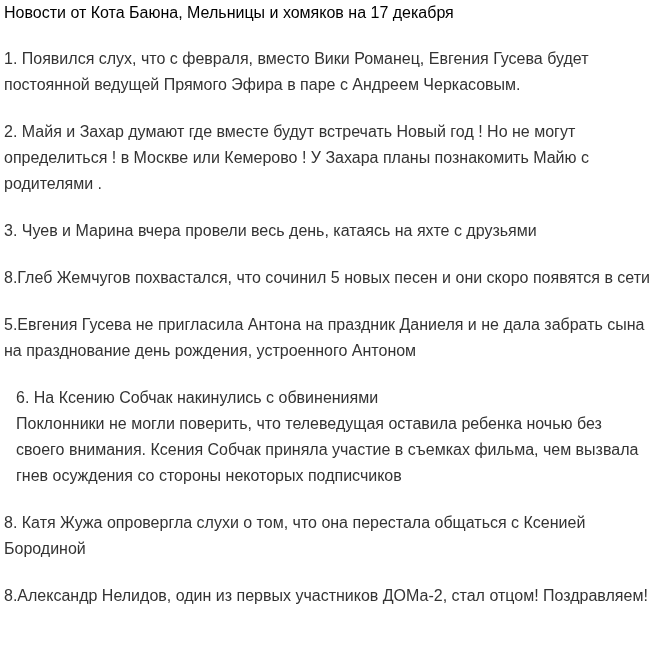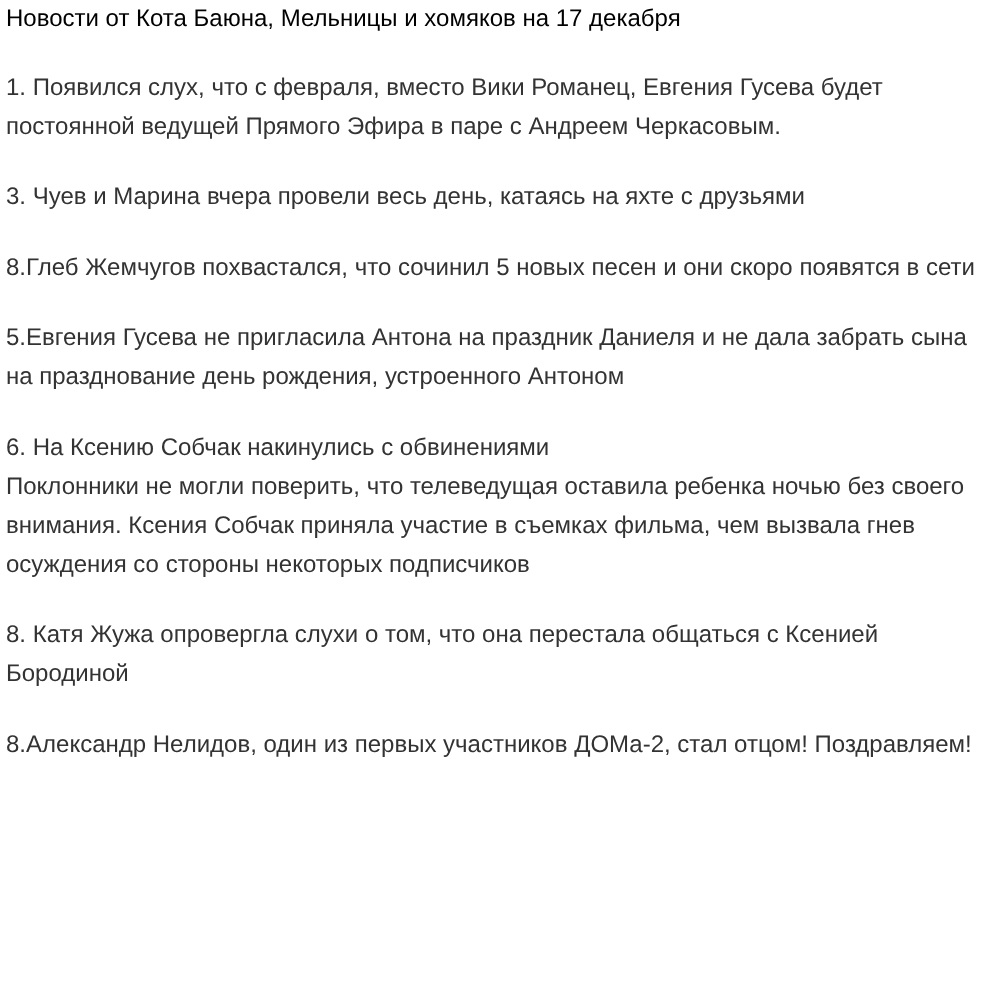--- a/index.html
+++ b/index.html
@@ -28,30 +28,32 @@
     color: #000000;
   }
   p.news-item {
     margin: 0 0 21px 0;
   }
   p.news-item:last-child {
     margin-bottom: 16px;
   }
   .line {
     display: block;
+    margin-left: 12px;
   }
 </style>
 </head>
 <body>
 
 <main class="article">
   <h1 class="title">Новости от Кота Баюна, Мельницы и хомяков на 17 декабря</h1>
 
   <p class="news-item">1. Появился слух, что с февраля, вместо Вики Романец, Евгения Гусева будет постоянной ведущей Прямого Эфира в паре с Андреем Черкасовым.</p>
 
+  <p class="news-item">2. Майя и Захар думают где вместе будут встречать Новый год ! Но не могут определиться ! в Москве или Кемерово ! У Захара планы познакомить Майю с родителями .</p>
 
   <p class="news-item">3. Чуев и Марина вчера провели весь день, катаясь на яхте с друзьями</p>
 
   <p class="news-item">8.Глеб Жемчугов похвастался, что сочинил 5 новых песен и они скоро появятся в сети</p>
 
   <p class="news-item">5.Евгения Гусева не пригласила Антона на праздник Даниеля и не дала забрать сына на празднование день рождения, устроенного Антоном</p>
 
   <p class="news-item">
     <span class="line">6. На Ксению Собчак накинулись с обвинениями</span>
     <span class="line">Поклонники не могли поверить, что телеведущая оставила ребенка ночью без своего внимания. Ксения Собчак приняла участие в съемках фильма, чем вызвала гнев осуждения со стороны некоторых подписчиков</span>

